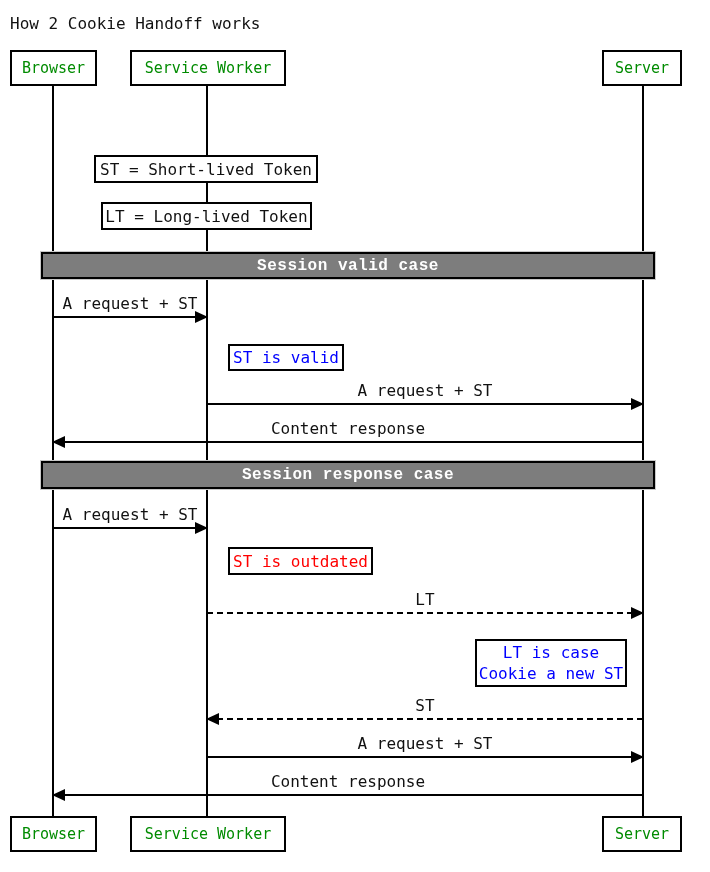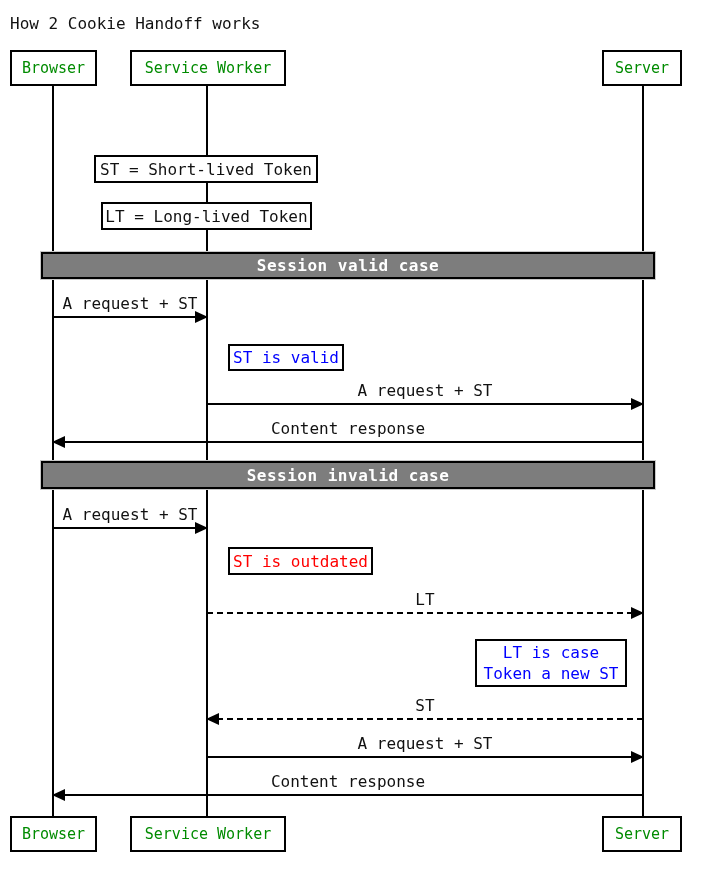--- a/index.html
+++ b/index.html
@@ -28,20 +28,21 @@
   .legend-note{color:#111111;}
   .note.blue{color:#0000ff;margin-top:6px;}
   .note.red{color:#ff0000;}
   .note .nline{display:block;line-height:21px;}
   .divider{
     position:absolute;left:41px;width:614px;box-sizing:border-box;
     border:2px solid #000;background:#7d7d7d;box-shadow:0 0 0 1px #c9c9c9;
     display:flex;align-items:center;justify-content:center;
     color:#ffffff;font-size:16px;font-weight:bold;letter-spacing:0.5px;z-index:4;
     white-space:nowrap;
+    font-family:Liberation Mono, monospace;
   }
   .msg{position:absolute;z-index:2;}
   .msg-label{
     display:block;height:22px;line-height:20px;text-align:center;
     font-size:16px;color:#111111;white-space:nowrap;
   }
   .msg-line{position:relative;width:100%;border-top:2px solid #000;}
   .msg-line.dashed{border-top-style:dashed;}
   .ah{position:absolute;width:0;height:0;border-style:solid;top:-7px;}
   .ah.right{right:-1px;border-width:6px 0 6px 13px;border-color:transparent transparent transparent #000;}
@@ -98,21 +99,21 @@
   </div>
 
   <div class="msg" style="left:53px;top:419px;width:590px;">
     <span class="msg-label">Content response</span>
     <div class="msg-line">
       <div class="ah left"></div>
     </div>
   </div>
 
   <div class="divider" style="top:461px;height:28px;">
-    <span>Session invalid case</span>
+    <span>Session response case</span>
   </div>
 
   <div class="msg" style="left:53px;top:505px;width:154px;">
     <span class="msg-label">A request + ST</span>
     <div class="msg-line">
       <div class="ah right"></div>
     </div>
   </div>
 
   <div class="note red" style="left:228px;top:547px;width:145px;height:28px;">
@@ -121,21 +122,21 @@
 
   <div class="msg" style="left:207px;top:590px;width:436px;">
     <span class="msg-label">LT</span>
     <div class="msg-line dashed">
       <div class="ah right"></div>
     </div>
   </div>
 
   <div class="note blue" style="left:475px;top:633px;width:152px;height:48px;">
     <span class="nline">LT is case</span>
-    <span class="nline">Token a new ST</span>
+    <span class="nline">Cookie a new ST</span>
   </div>
 
   <div class="msg" style="left:207px;top:696px;width:436px;">
     <span class="msg-label">ST</span>
     <div class="msg-line dashed">
       <div class="ah left"></div>
     </div>
   </div>
 
   <div class="msg" style="left:207px;top:734px;width:436px;">

